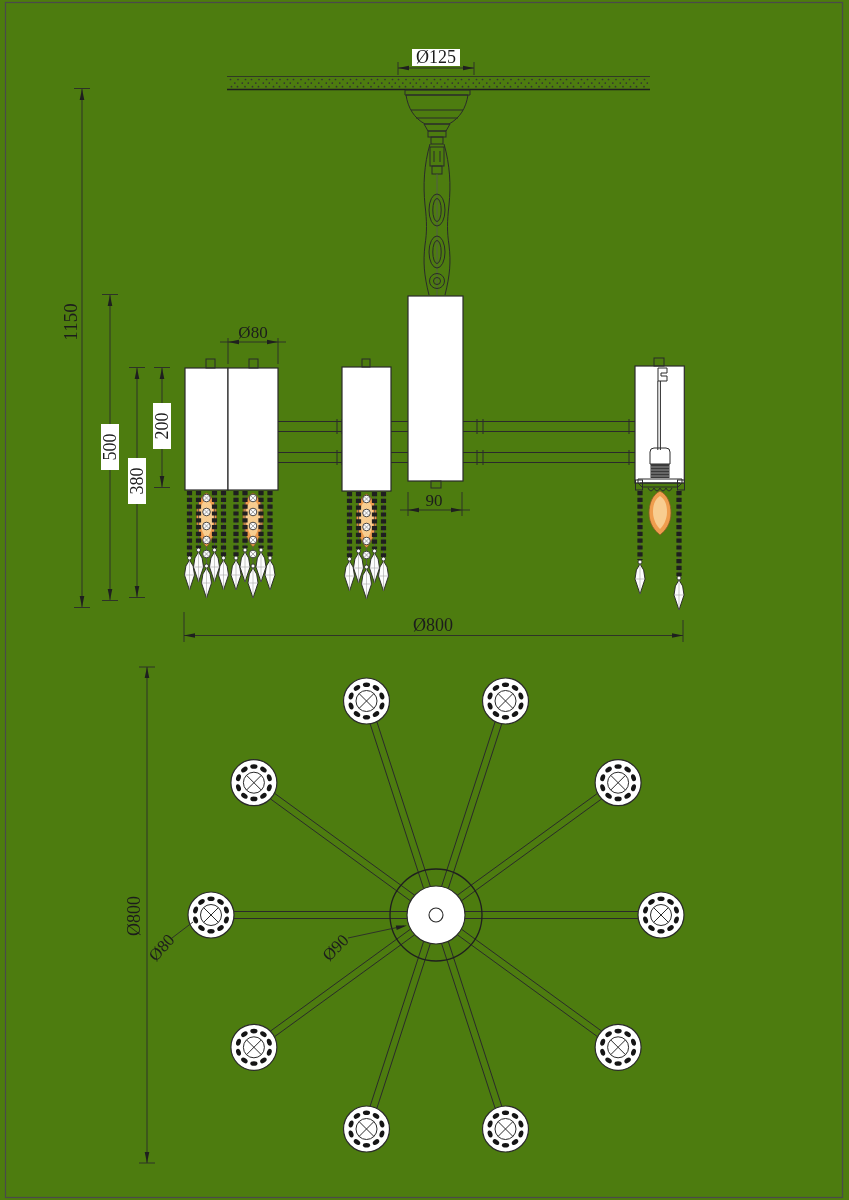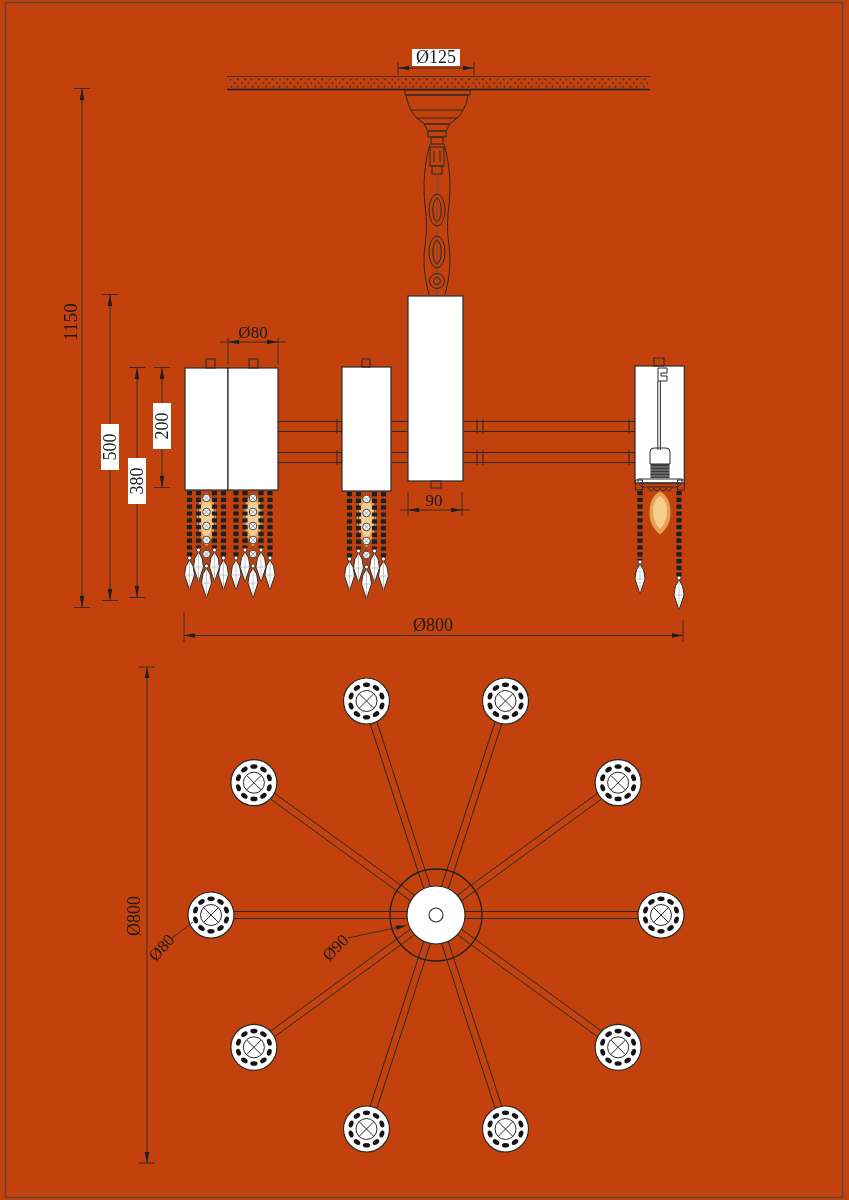--- a/index.html
+++ b/index.html
@@ -1,16 +1,16 @@
 <!DOCTYPE html>
 <html><head>
 <meta charset="utf-8">
 <style>
   html,body{margin:0;padding:0;background:#ffffff;}
-  .page{width:849px;height:1200px;position:relative;background:#c2410c;overflow:hidden;}
+  .page{width:849px;height:1200px;position:relative;background:#4d7c0f;overflow:hidden;}
   svg{display:block;}
   text{font-family:"Liberation Serif","DejaVu Serif",serif;fill:#1c1c1c;}
   .dim-line{stroke:#2a2a2a;stroke-width:0.9;fill:none;}
   .thin{stroke:#2a2a2a;stroke-width:1;fill:none;}
   .whitefill{fill:#ffffff;stroke:#2a2a2a;stroke-width:1.2;}
   .chain-dash{stroke:#1f1f1f;stroke-width:5.2;stroke-dasharray:4.2 2.6;fill:none;}
   .chain-core{stroke:#555;stroke-width:0.8;fill:none;}
 </style>
 </head>
 <body>

